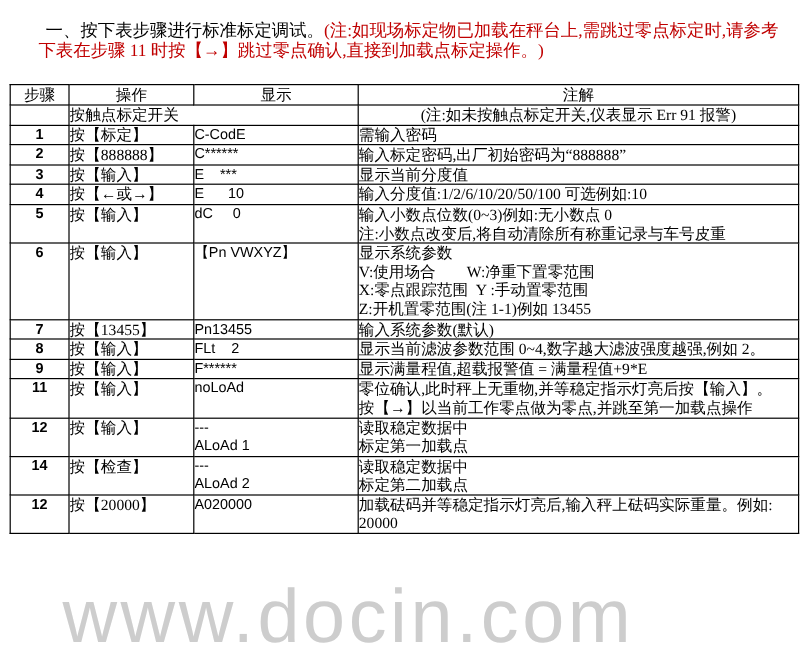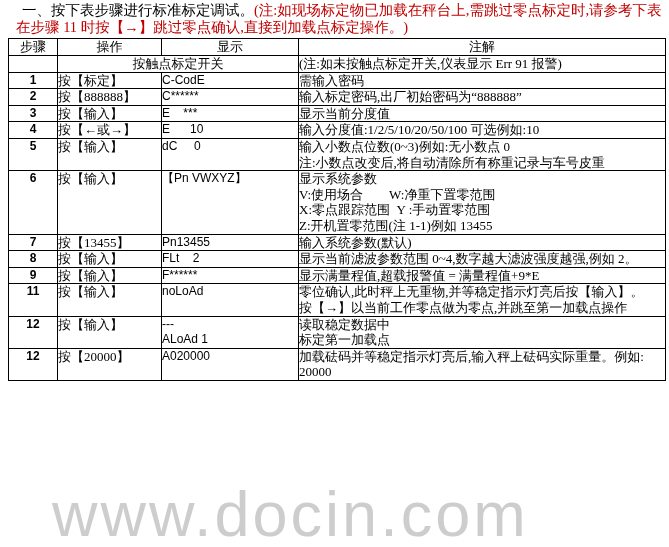--- a/index.html
+++ b/index.html
@@ -6,21 +6,21 @@
   .page{
     position:relative;width:669px;height:547px;background:#ffffff;
     overflow:hidden;font-family:"Liberation Serif",serif;color:#000;
   }
   .watermark{
     position:absolute;left:52px;top:478px;z-index:0;
     font-family:"Liberation Sans",sans-serif;font-size:63px;font-weight:400;
     color:#c5c5c5;letter-spacing:3px;white-space:nowrap;opacity:0.85;
   }
   .heading{
-    position:relative;z-index:2;margin:0;padding:2px 3px 3px 16px;
+    position:relative;z-index:2;margin:16px;padding:2px 3px 3px 16px;
     font-size:14.5px;line-height:16.5px;text-indent:6px;
   }
   .heading .note-red{color:#c00000;}
   table.cal{
     position:relative;z-index:1;margin-left:8px;width:658px;
     border-collapse:collapse;table-layout:fixed;
     font-size:13px;line-height:15.6px;padding-left:28px;
   }
   table.cal th,table.cal td{
     border:1px solid #000;padding:0;vertical-align:top;
@@ -30,22 +30,22 @@
   .c-step{
     text-align:center;vertical-align:middle;
     font-family:"Liberation Sans",sans-serif;font-weight:bold;font-size:12px;
   }
   .c-op{padding-left:10px;}
   .c-disp{
     padding-left:6px;
     font-family:"Liberation Sans",sans-serif;font-weight:normal;font-size:12px;
   }
   .c-note{padding-left:4px;}
-  .precheck-op{text-align:center;margin-top:31px;}
-  .precheck-note{}
+  .precheck-op{text-align:left;margin-top:31px;}
+  .precheck-note{text-align:center;}
 </style>
 </head>
 <body>
 
 <div class="page">
 
   <div class="watermark">www.docin.com</div>
 
   <p class="heading"><span>一、按下表步骤进行标准标定调试。</span><span class="note-red">(注:如现场标定物已加载在秤台上,需跳过零点标定时,请参考下表在步骤 11 时按【→】跳过零点确认,直接到加载点标定操作。)</span></p>
 
@@ -90,21 +90,21 @@
       <td class="c-step">3</td>
       <td class="c-op">按【输入】</td>
       <td class="c-disp">E    ***</td>
       <td class="c-note">显示当前分度值</td>
     </tr>
 
     <tr>
       <td class="c-step">4</td>
       <td class="c-op">按【←或→】</td>
       <td class="c-disp">E      10</td>
-      <td class="c-note">输入分度值:1/2/5/10/20/50/100 可选例如:10</td>
+      <td class="c-note">输入分度值:1/2/6/10/20/50/100 可选例如:10</td>
     </tr>
 
     <tr>
       <td class="c-step">5</td>
       <td class="c-op">按【输入】</td>
       <td class="c-disp">dC     0</td>
       <td class="c-note">输入小数点位数(0~3)例如:无小数点 0
 注:小数点改变后,将自动清除所有称重记录与车号皮重</td>
     </tr>
 
@@ -151,20 +151,28 @@
     <tr>
       <td class="c-step">12</td>
       <td class="c-op">按【输入】</td>
       <td class="c-disp">---
 ALoAd 1</td>
       <td class="c-note">读取稳定数据中
 标定第一加载点</td>
     </tr>
 
 
+    <tr>
+      <td class="c-step">14</td>
+      <td class="c-op">按【检查】</td>
+      <td class="c-disp">---
+ALoAd 2</td>
+      <td class="c-note">读取稳定数据中
+标定第二加载点</td>
+    </tr>
 
     <tr>
       <td class="c-step">12</td>
       <td class="c-op">按【20000】</td>
       <td class="c-disp">A020000</td>
       <td class="c-note">加载砝码并等稳定指示灯亮后,输入秤上砝码实际重量。例如:
 20000</td>
     </tr>
 
   </tbody>

